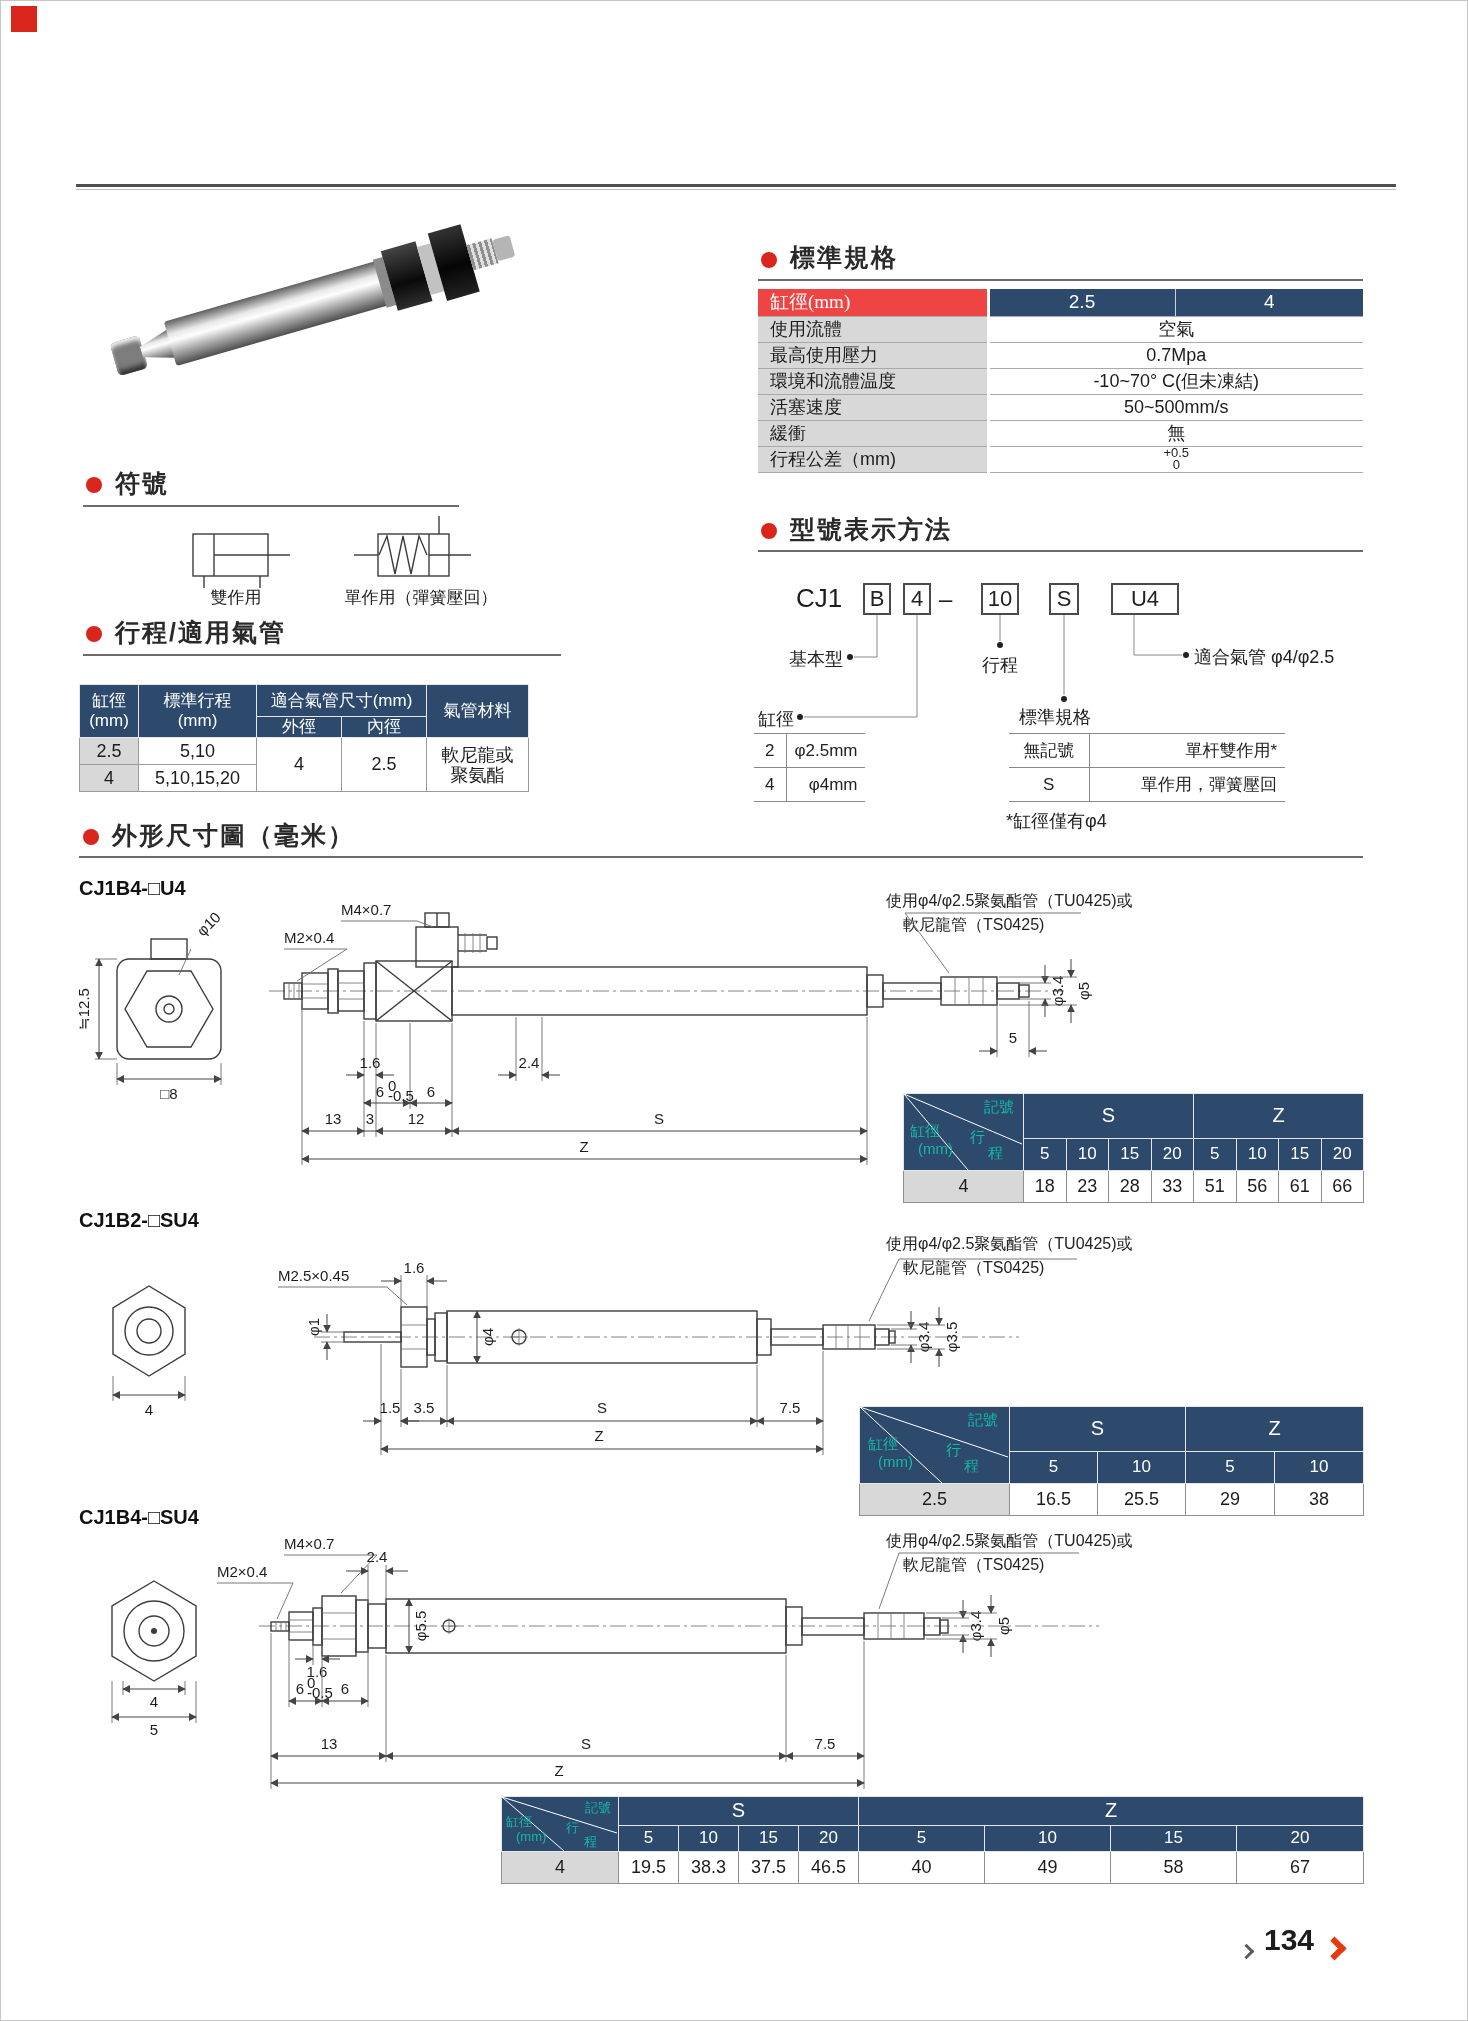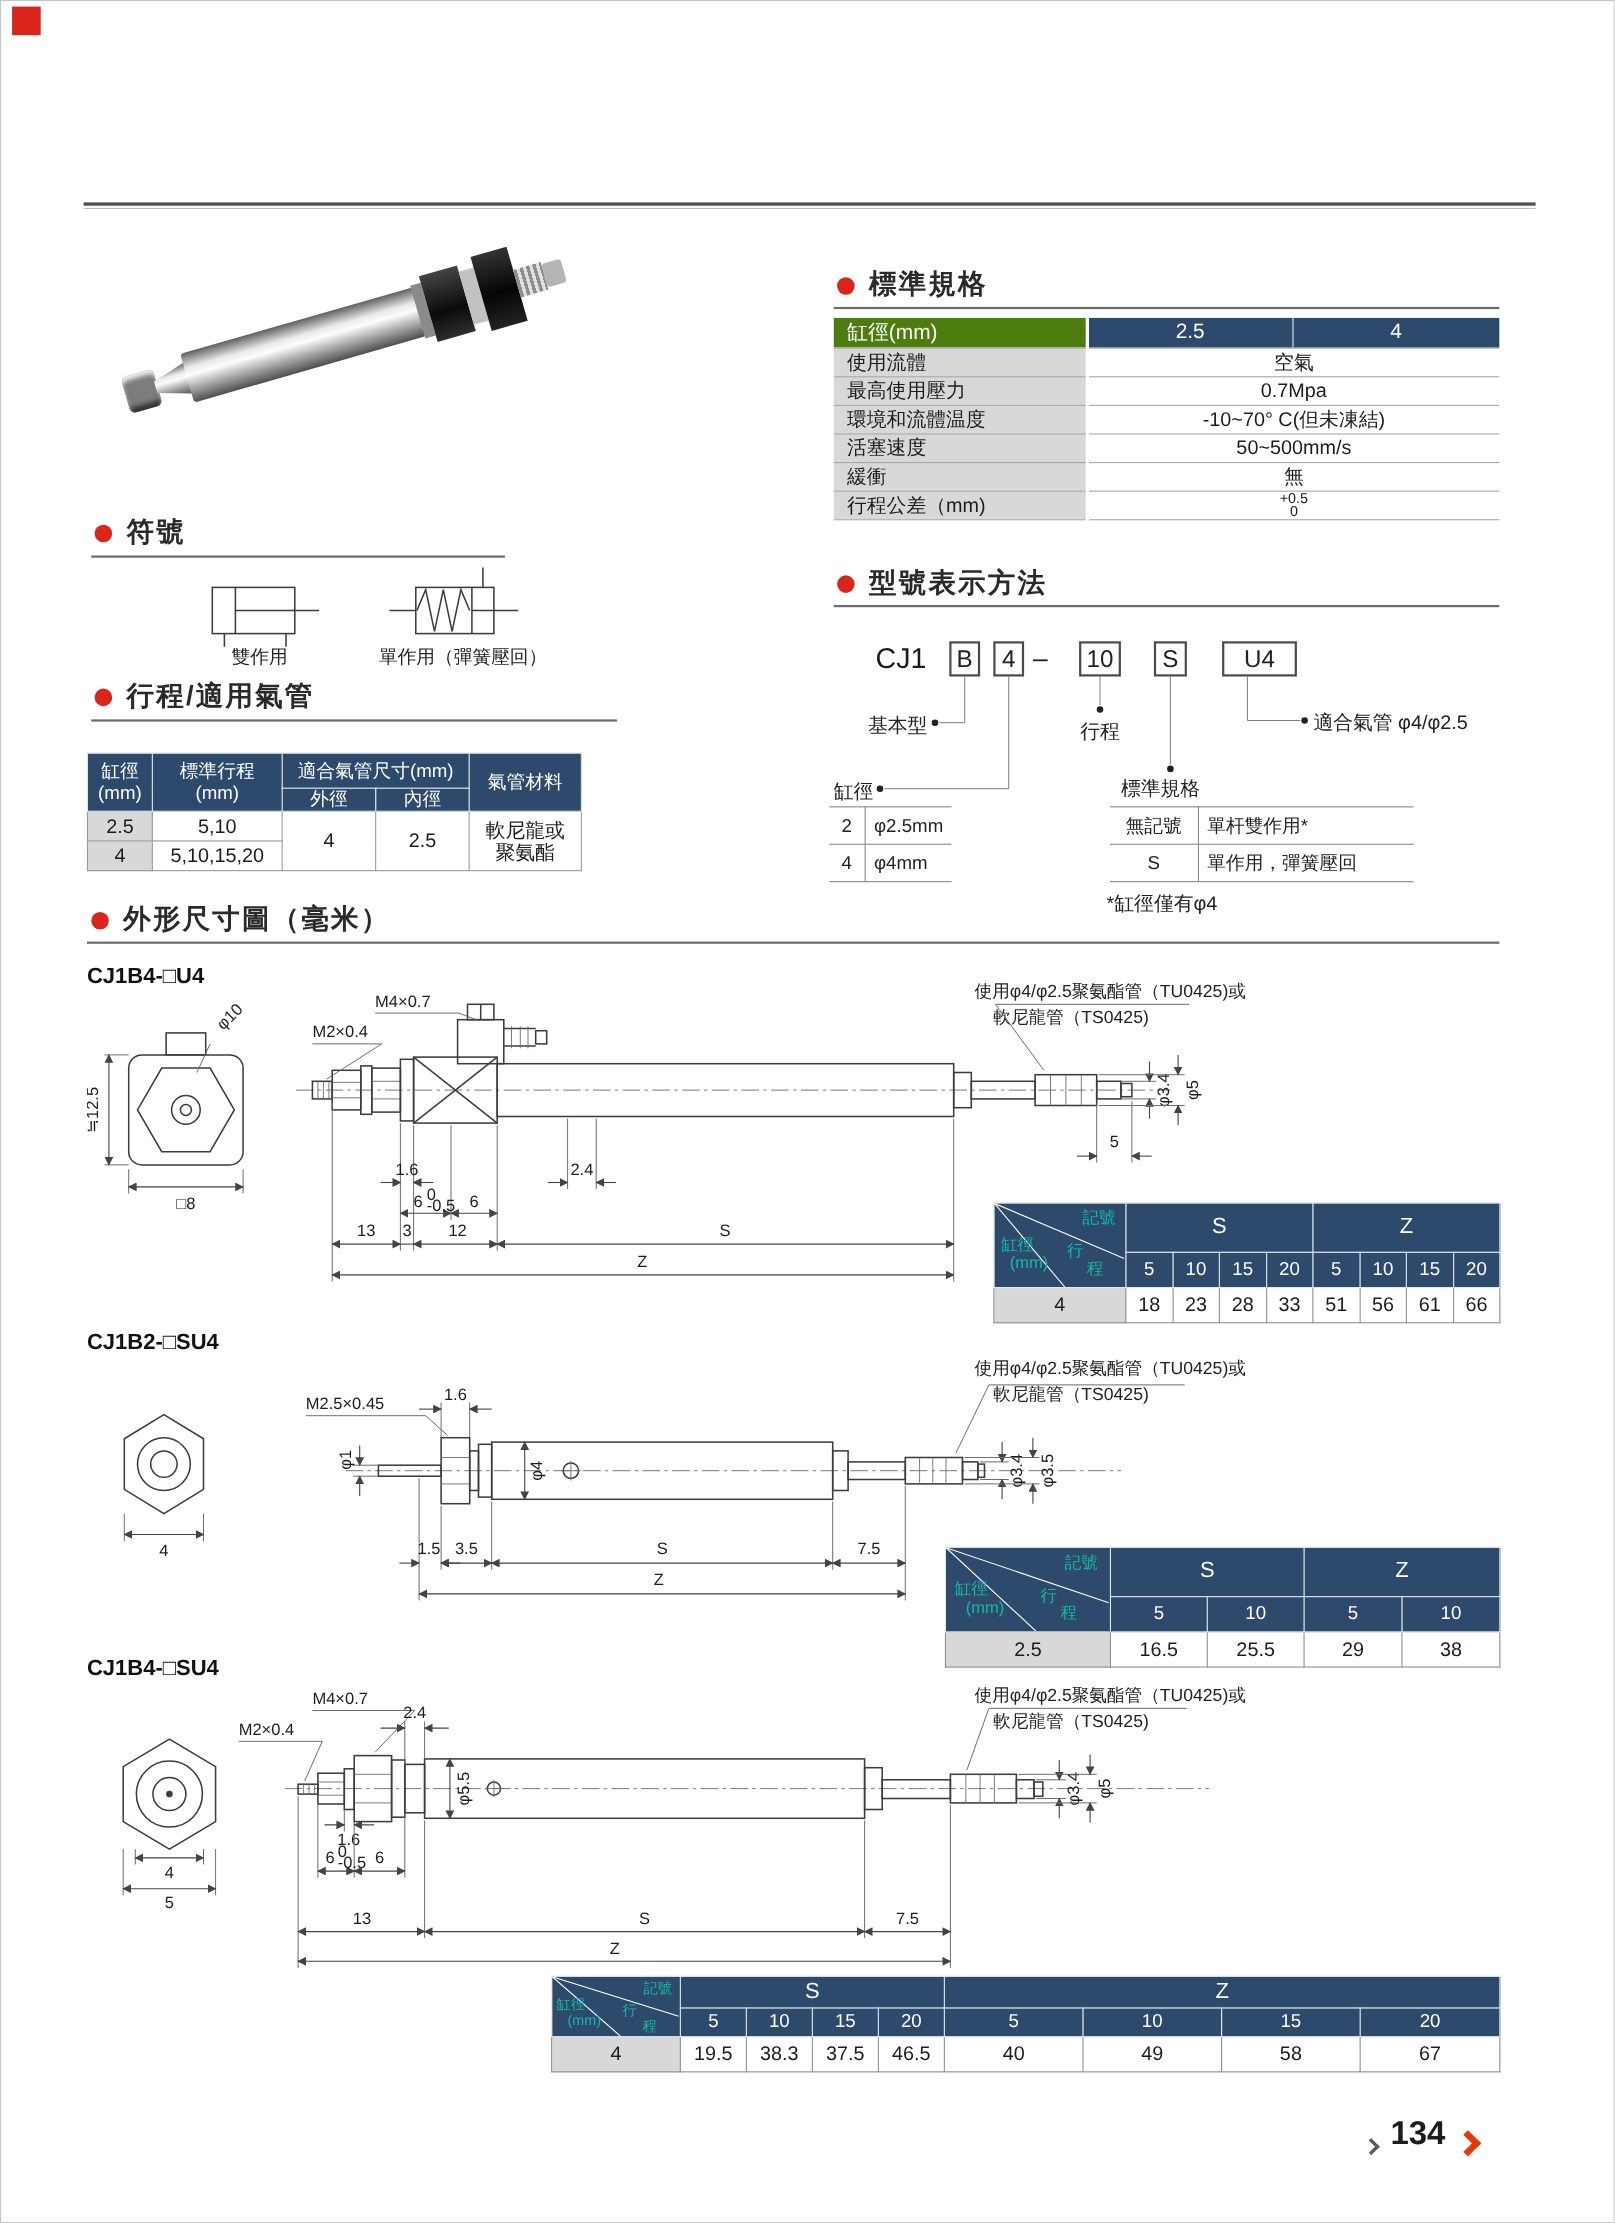--- a/index.html
+++ b/index.html
@@ -41,21 +41,21 @@
               background:repeating-linear-gradient(90deg,#8f8f8f 0 3px,#e0e0e0 3px 6px); }
   .ph-barb  { left:396px; top:50px; width:18px; height:22px; background:#b5b5b5; border-radius:3px; }
 
   
   #spec-table { position:absolute; left:757px; top:288px; width:605px;
                 border-collapse:collapse; table-layout:fixed; font-size:18px; }
   #spec-table th, #spec-table td { height:26px; padding:0; font-weight:normal;
                 border-bottom:1px solid #a9a9a9; text-align:center; }
   #spec-table tr.h th { background:#2d4a6c; color:#fff; height:27px; font-size:19px; }
   #spec-table .sl { background:#d8d8d8; text-align:left; padding-left:12px; border-right:3px solid #fff; }
-  #spec-table tr.h .sl { background:#4d7c0f; }
+  #spec-table tr.h .sl { background:#ef4444;font-family:Liberation Serif, serif; }
   #spec-table .b2 { border-left:1px solid #c9d2dd; }
   #spec-table .tol div { font-size:13px; line-height:12px; }
 
   
   #symbol-svg { position:absolute; left:140px; top:505px; }
   .sym-label { position:absolute; font-size:17px; color:#222; text-align:center; }
 
   
   #tube-table { position:absolute; left:78px; top:683px; width:449px;
                 border-collapse:collapse; table-layout:fixed; }
@@ -64,21 +64,21 @@
   #tube-table td { border:1px solid #9a9a9a; text-align:center; font-size:18px; height:27px; }
   #tube-table td.g { background:#d8d8d8; }
   #tube-table .h1 th { height:32px; } #tube-table .h2 th { height:18px; }
   #tube-table .mat span { display:block; line-height:20px; }
 
   
   .mbox { position:absolute; border:2px solid #4a4a4a; display:flex; align-items:center;
           justify-content:center; font-size:22px; color:#222; height:32px; }
   .callout { position:absolute; font-size:18px; color:#222; }
   .minitable { position:absolute; border-collapse:collapse; font-size:17px; color:#222; }
-  .minitable td { border-top:1px solid #888; border-bottom:1px solid #888; height:34px; padding:0 8px; }
+  .minitable td { border-top:1px solid #888; border-bottom:1px solid #888; height:34px; padding:0 8px;text-align:right; }
   .minitable td.code { border-right:1px solid #888; text-align:center; min-width:32px; }
 
   
   .dcode { position:absolute; font-weight:bold; font-size:20px; color:#111; }
   .t-note { position:absolute; font-size:16px; color:#222; }
   svg text { font-family:"Liberation Sans",sans-serif; font-size:15px; fill:#1d1d1d; }
   .part  { stroke:#3c3c3c; stroke-width:1.4; fill:none; }
   .thin  { stroke:#6a6a6a; stroke-width:0.8; fill:none; }
   .ext   { stroke:#6a6a6a; stroke-width:0.9; fill:none; }
   .dim   { stroke:#444; stroke-width:1; fill:none; }

